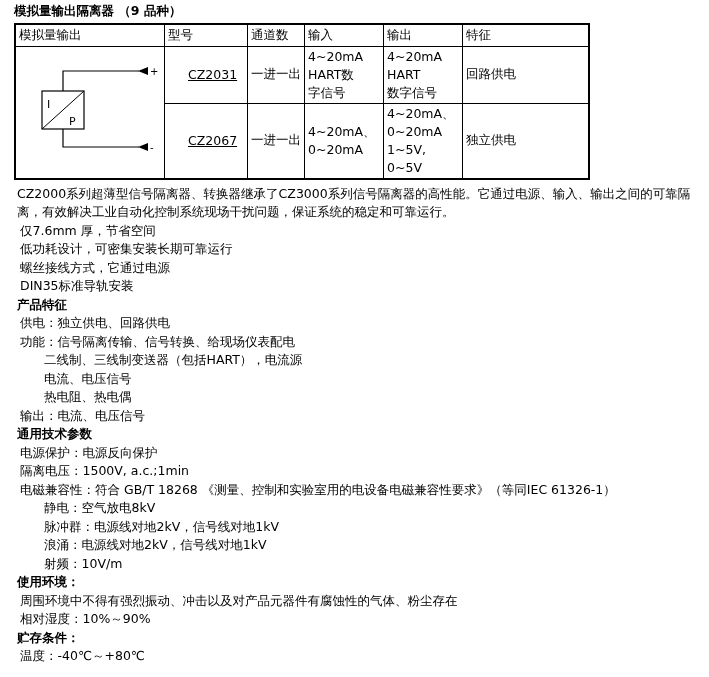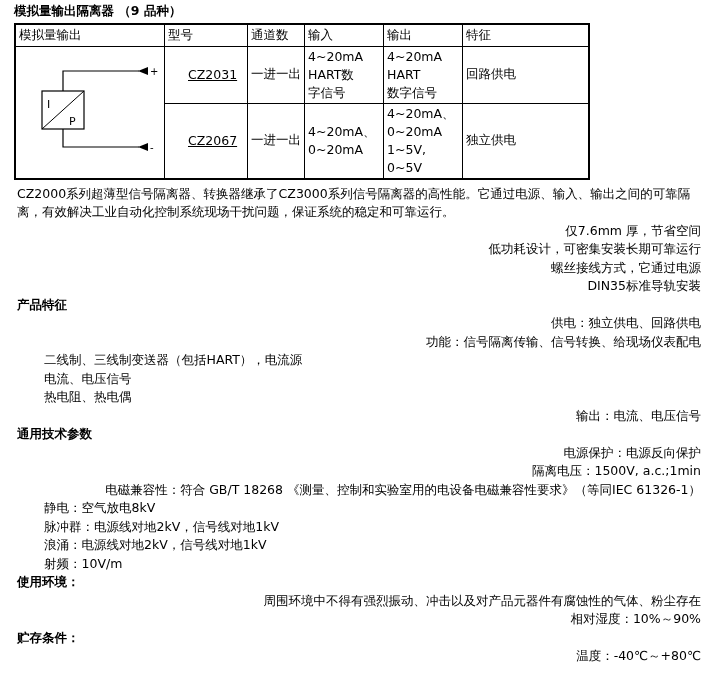--- a/index.html
+++ b/index.html
@@ -50,21 +50,21 @@
   }
   .content {
     margin-top: 5px;
     padding-left: 17px;
     padding-right: 8px;
     line-height: 18.5px;
     font-size: 12.5px;
   }
   .line { white-space: nowrap; }
   .para { white-space: normal; }
-  .i1 { margin-left: 32px; text-align: right; }
+  .i1 { margin-left: 3px; }
   .i2 { margin-left: 27px; }
   .hd { font-weight: bold; }
   svg text { font-family: "DejaVu Sans", "Liberation Sans", sans-serif; }
 </style>
 </head>
 <body>
 
 <div class="page-title">模拟量输出隔离器 （9 品种）</div>
 
 <table class="spec">

